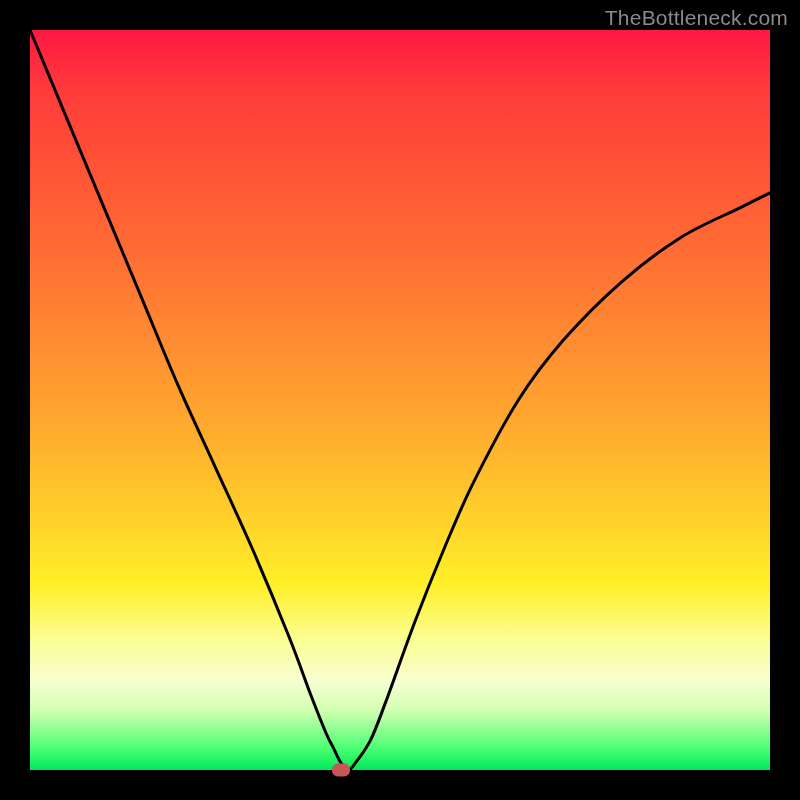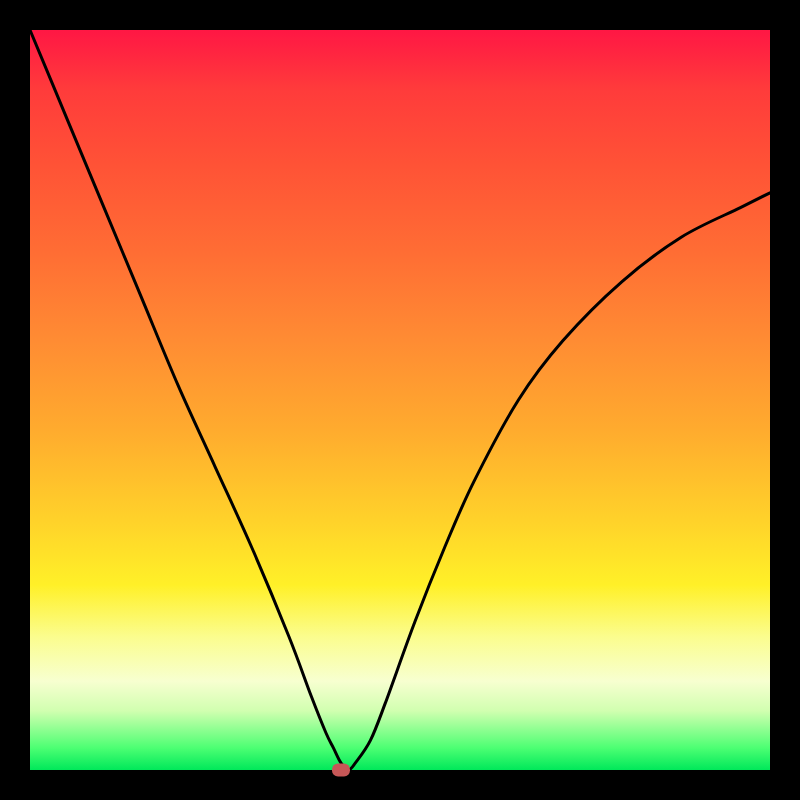--- a/index.html
+++ b/index.html
@@ -65,20 +65,21 @@
     height: 13px;
     border-radius: 6px;
     background: #c65757;
     transform: translate(-50%, -50%);
   }
 </style>
 </head>
 <body>
 
 <div class="frame">
+  <div class="watermark">TheBottleneck.com</div>
 
   <div class="plot-area">
     <svg class="curve-layer" viewBox="0 0 740 740" preserveAspectRatio="none">
       <path id="curve-path" fill="none" stroke="#000" stroke-width="3" stroke-linecap="round" d="M 0,0 C 6.166666666666667,14.799999999999992 24.666666666666664,59.199999999999946 37,88.79999999999995 C 49.333333333333336,118.39999999999996 61.666666666666664,148.00000000000003 74,177.60000000000002 C 86.33333333333333,207.20000000000002 98.66666666666667,236.79999999999998 111,266.4 C 123.33333333333333,296 135.66666666666666,326.8333333333333 148,355.2 C 160.33333333333334,383.56666666666666 172.66666666666666,409.4666666666667 185,436.6 C 197.33333333333334,463.73333333333335 209.66666666666666,489.6333333333333 222,518 C 234.33333333333334,546.3666666666667 249.13333333333333,582.1333333333333 259,606.8 C 268.8666666666667,631.4666666666666 275.0333333333333,649.9666666666667 281.2,666 C 287.3666666666667,682.0333333333333 292.3,694.3666666666667 296,703 C 299.7,711.6333333333333 300.9333333333333,712.8666666666666 303.4,717.8 C 305.8666666666667,722.7333333333333 308.33333333333337,728.9 310.8,732.6 C 313.26666666666665,736.3000000000001 315.73333333333335,740 318.2,740 C 320.66666666666663,740 321.90000000000003,737.5333333333333 325.6,732.6 C 329.3,727.6666666666667 335.4666666666667,720.2666666666667 340.40000000000003,710.4 C 345.33333333333337,700.5333333333333 347.8,693.1333333333333 355.2,673.4 C 362.59999999999997,653.6666666666666 374.93333333333334,617.9 384.8,592 C 394.6666666666667,566.1 404.53333333333336,541.4333333333334 414.40000000000003,518 C 424.2666666666667,494.56666666666666 431.6666666666667,476.06666666666666 444,451.4 C 456.3333333333333,426.7333333333333 473.6,393.43333333333334 488.40000000000003,370 C 503.20000000000005,346.56666666666666 515.5333333333333,330.53333333333336 532.8,310.8 C 550.0666666666666,291.06666666666666 572.2666666666667,268.8666666666666 592,251.59999999999997 C 611.7333333333333,234.33333333333331 631.4666666666667,219.53333333333336 651.2,207.20000000000005 C 670.9333333333334,194.86666666666673 695.6,185.00000000000003 710.4,177.60000000000002 C 725.1999999999999,170.20000000000002 735.0666666666666,165.26666666666662 740,162.79999999999995"></path>
     </svg>
     <div id="marker" class="marker" style="left: 310.8px; top: 740px; background: rgb(198, 87, 87);"></div>
   </div>
 </div>
 
 </body></html>

